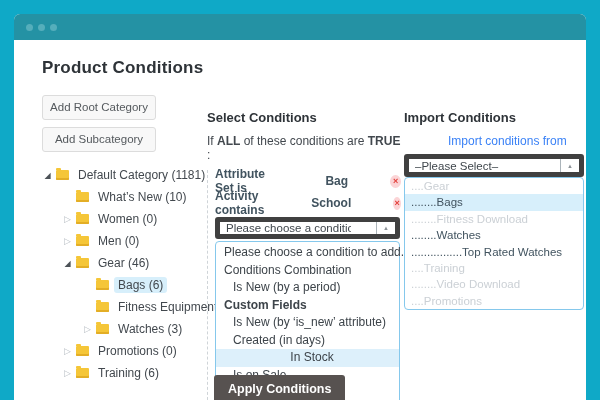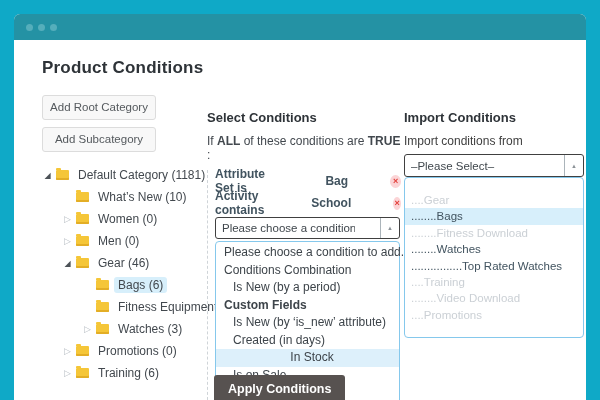--- a/index.html
+++ b/index.html
@@ -31,39 +31,39 @@
 
   
   .col-mid { position:absolute; left:193px; top:96px; width:194px; }
   .sec-head { font-size:13px; font-weight:bold; color:#2e3338; }
   .if-line { margin-top:9px; font-size:12px; color:#42484e; }
   .cond-block { margin-top:8px; border-left:1px dashed #cfd4d8; padding-left:7px; }
   .cond-row { height:22px; display:flex; align-items:center; font-size:12px; font-weight:600; color:#41535f;gap:35px; }
   .cond-row b { margin-left:4px; }
   .xbadge { width:13px; height:13px; margin-left:7px; border-radius:50%; background:#fbd4d6; color:#e23b36;
             font-size:9px; line-height:13px; text-align:center; font-weight:bold; cursor:pointer; }
-  .selbox { margin-top:3px; width:185px; height:22px; border:1px solid #404040; border-radius:3px;
+  .selbox { margin-top:3px; width:185px; height:22px; border:5px solid #404040; border-radius:3px;
             display:flex; align-items:center; background:#fff; cursor:pointer;gap:25px; }
   .selbox .selval { flex:1; font-size:11.5px; color:#3f464c; padding:0 6px; white-space:nowrap; overflow:hidden; }
   .selbox .arrowseg { flex:0 0 19px; height:100%; border-left:1px solid #abb4ba; display:flex; align-items:center; justify-content:center;
                       color:#8b9297; font-size:6px; }
   .droplist { margin-top:2px; width:185px; background:#fff; border:1px solid #85c8ec; border-radius:4px; padding:2px 0; }
   .opt { font-size:12px; color:#3d444a; padding:1px 8px; height:17.5px; line-height:15.5px; cursor:pointer; white-space:nowrap; }
   .opt.bold { font-weight:bold; }
   .opt.indent { padding-left:17px; }
   .opt.hl { background:#ddf0fb;text-align:center; }
   .apply-btn { position:absolute; left:200px; top:361px; background:#575250; border:none; border-radius:3px;
                color:#fff; font-weight:bold; font-size:12.5px; padding:7px 14px; cursor:pointer;
                font-family:"Liberation Sans",sans-serif; }
 
   
   .col-right { position:absolute; left:390px; top:96px; width:180px; }
-  .imp-label { margin-top:9px; font-size:12px; color:#404040; }
+  .imp-label { margin-top:9px; font-size:12px; color:#3b82f6;margin-left:44px; }
   .col-right .selbox { margin-top:6px; width:180px; height:23px; }
-  .col-right .droplist { width:180px; margin-top:0; padding:14px 0; }
+  .col-right .droplist { width:180px; margin-top:0; padding:0 0; }
   .opt2 { font-size:11.5px; color:#41535f; padding:1px 6px; height:16.4px; line-height:14.5px; cursor:pointer; white-space:nowrap; overflow:hidden; }
   .opt2.disabled { color:#cbd0d5; }
   .opt2.hl { background:#d7effb; }
 </style>
 </head>
 <body>
 
 <div class="stage">
   <div class="card">
     <div class="titlebar">

